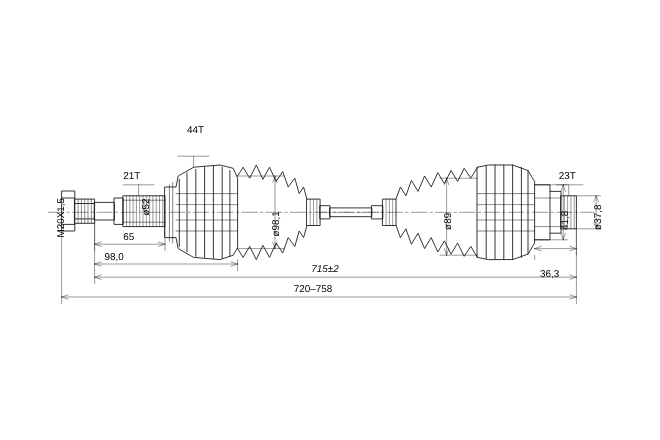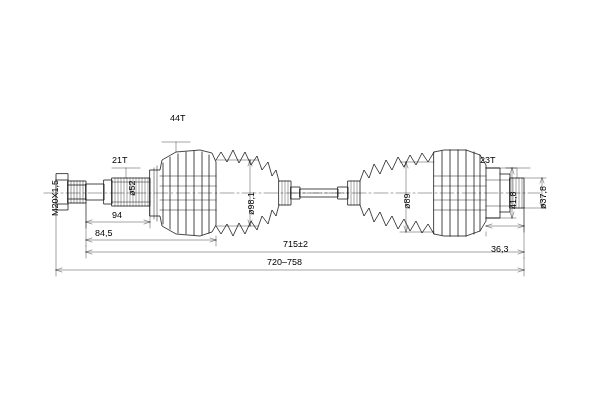--- a/index.html
+++ b/index.html
@@ -204,33 +204,33 @@
 
     </g>
   </svg>
 
   <div class="dim-label rot" style="left:51px; top:216px;">M20X1,5</div>
 
   <div class="dim-label" style="left:112px; top:156px;">21T</div>
 
   <div class="dim-label rot" style="left:128px; top:196px;">ø52</div>
 
-  <div class="dim-label" style="left:112px; top:211px;">94</div>
-
-  <div class="dim-label" style="left:95px; top:229px;">84,5</div>
+  <div class="dim-label" style="left:112px; top:211px;">65</div>
+
+  <div class="dim-label" style="left:95px; top:229px;">98,0</div>
 
   <div class="dim-label" style="left:149px; top:114px;margin-left:21px;">44T</div>
 
   <div class="dim-label rot" style="left:247px; top:215px;">ø98,1</div>
 
-  <div class="dim-label" style="left:283px; top:240px;">715±2</div>
+  <div class="dim-label" style="left:283px; top:240px;font-style:italic;">715±2</div>
 
   <div class="dim-label" style="left:267px; top:258px;">720–758</div>
 
-  <div class="dim-label" style="left:480px; top:156px;">23T</div>
+  <div class="dim-label" style="left:508px; top:156px;">23T</div>
 
   <div class="dim-label rot" style="left:403px; top:209px;">ø89</div>
 
   <div class="dim-label rot" style="left:509px; top:209px;">41,8</div>
 
   <div class="dim-label rot" style="left:539px; top:209px;">ø37,8</div>
 
   <div class="dim-label" style="left:491px; top:215px;margin-top:30px;">36,3</div>
 
 </div>

